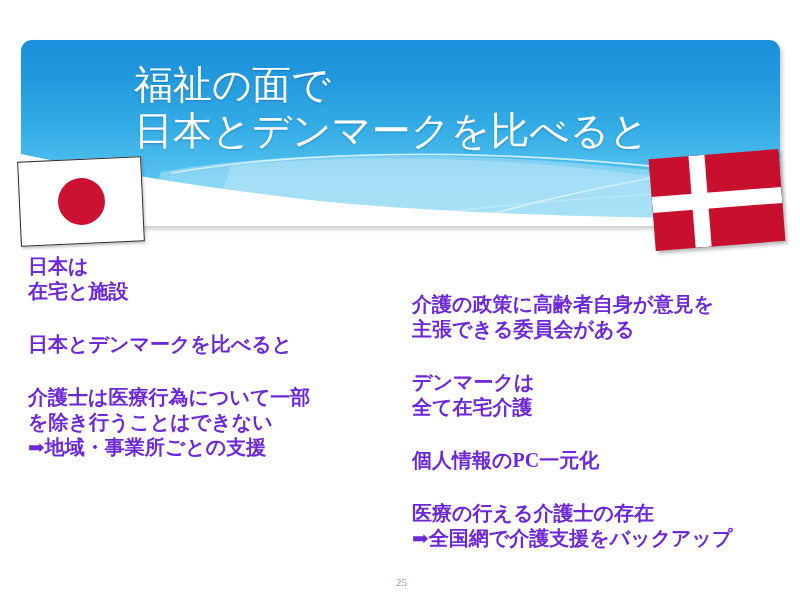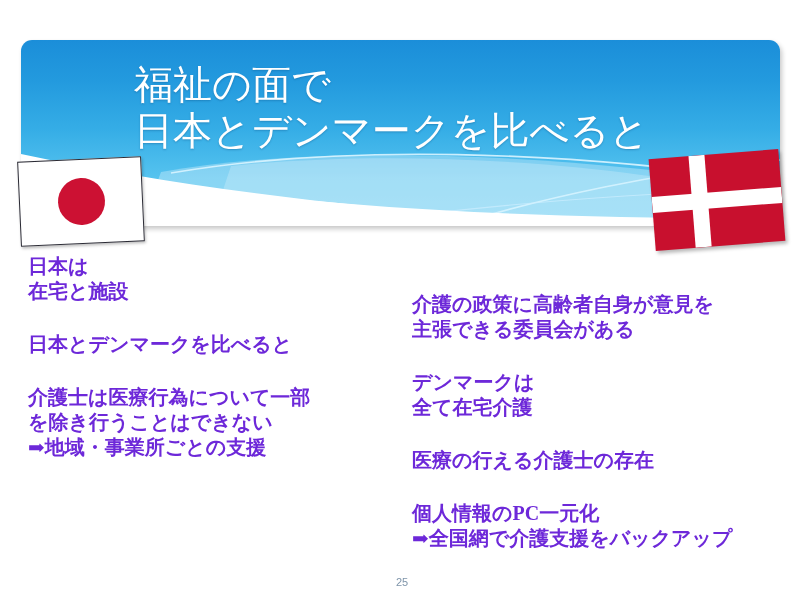--- a/index.html
+++ b/index.html
@@ -95,21 +95,21 @@
   #col-left  .gap-lg{ margin-top:34px; }
   #col-right .gap-lg{ margin-top:38px; }
   .arrow-line{ white-space:pre-line; }
 
   
   #page-num{
     position:absolute;
     left:396px; top:556px;
     font-size:11px;
     color:#7f95aa;
-    font-family:Liberation Sans, sans-serif;
+    font-family:Liberation Serif, serif;
   }
 </style>
 </head>
 <body>
 
 <div id="slide">
 
   <div id="banner">
     <svg viewBox="0 0 759 186" preserveAspectRatio="none">
       <defs>
@@ -150,20 +150,20 @@
     <div class="block gap-lg">介護士は医療行為について一部
 を除き行うことはできない</div>
     <div class="arrow-line">➡地域・事業所ごとの支援</div>
   </div>
 
   <div class="col" id="col-right">
     <div class="block gap-lg">介護の政策に高齢者自身が意見を
 主張できる委員会がある</div>
     <div class="block">デンマークは
 全て在宅介護</div>
+    <div class="block gap-lg">個人情報のPC一元化</div>
     <div class="block gap-lg">医療の行える介護士の存在</div>
-    <div class="block gap-lg">個人情報のPC一元化</div>
     <div class="arrow-line">➡全国網で介護支援をバックアップ</div>
   </div>
 
   <div id="page-num">25</div>
 
 </div>
 
 </body></html>

